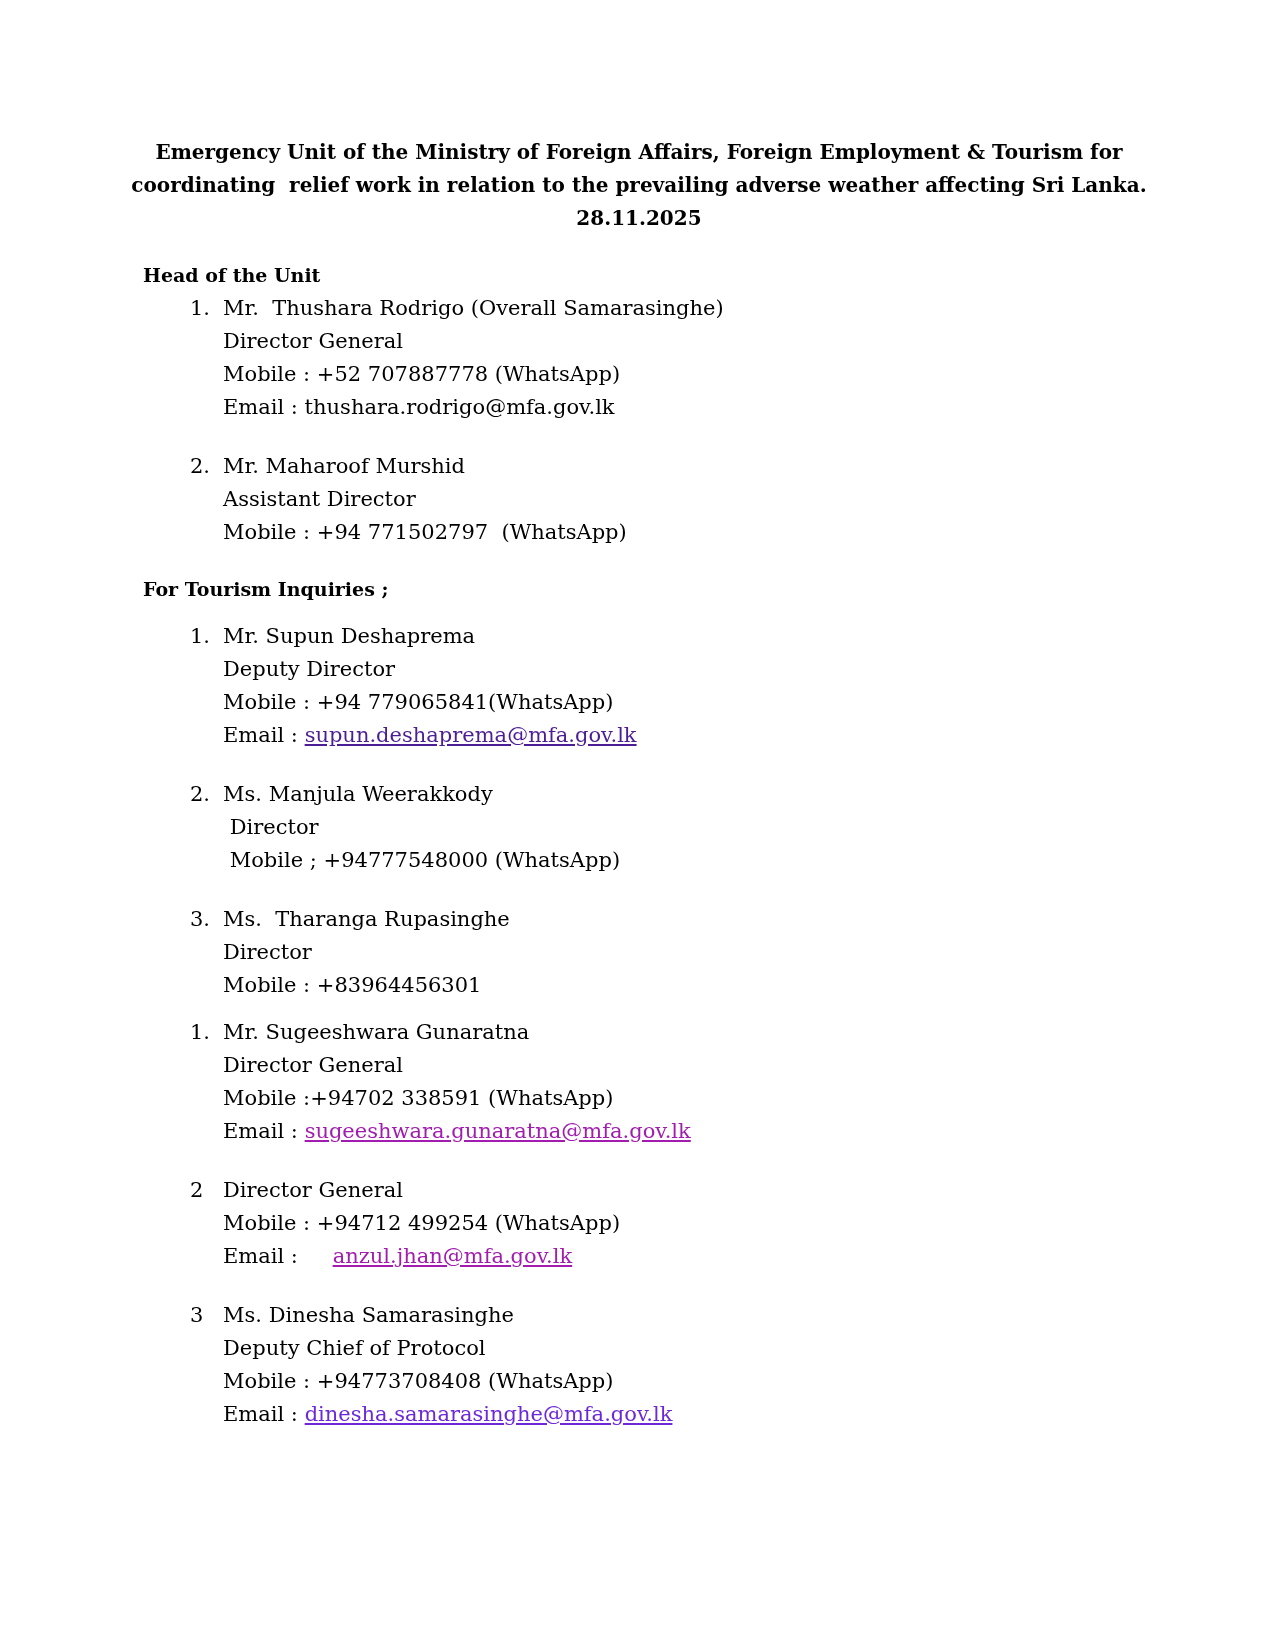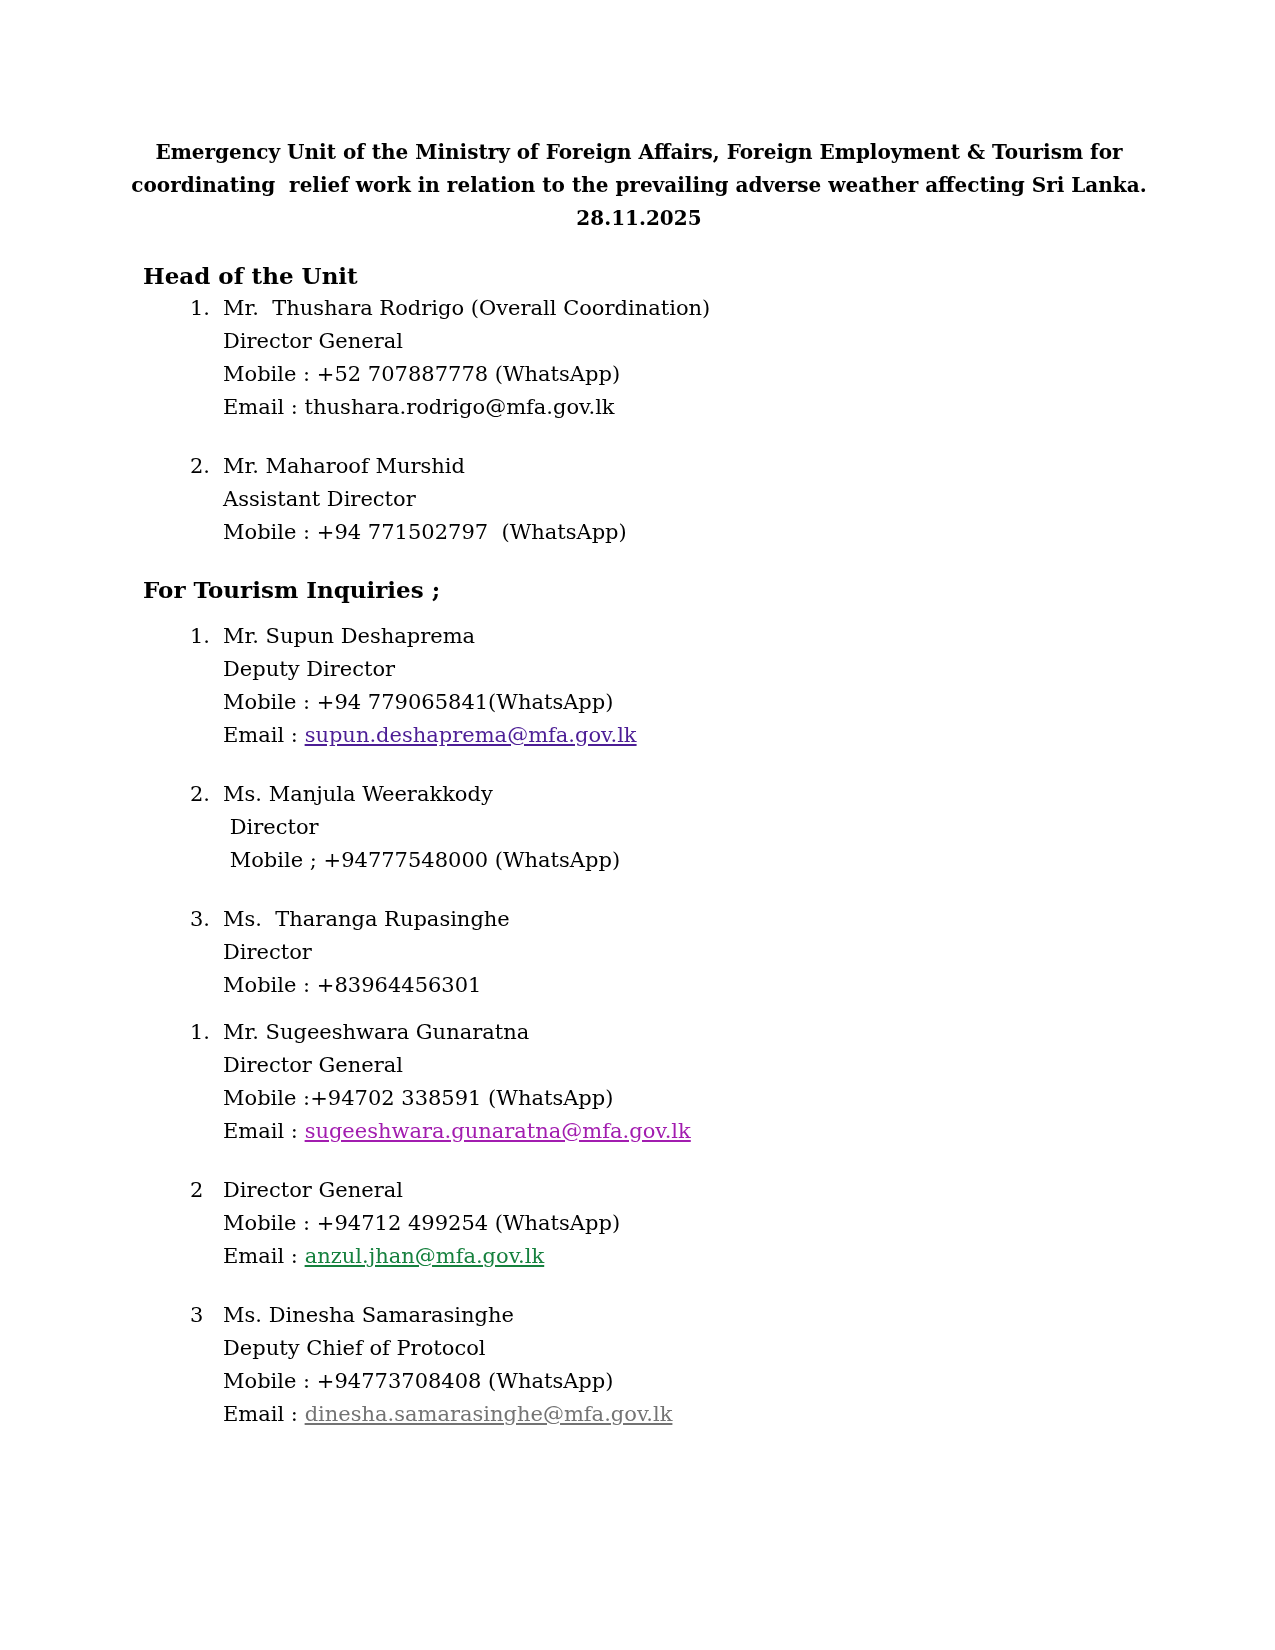--- a/index.html
+++ b/index.html
@@ -21,21 +21,21 @@
     display: flex;
     flex-direction: column;
     align-items: center;
     font-weight: bold;
     font-size: 20px;
     line-height: 33px;
   }
   .title-line { white-space: pre; }
   .section-heading {
     font-weight: bold;
-    font-size: 23px;
+    font-size: 19px;
     margin: 24px 0 0 0;
     line-height: 33px;
     white-space: pre-wrap;
   }
   .entry { display: flex; margin-top: 26px; }
   .section .entry:first-of-type { margin-top: 14px; }
   .section.first-section .entry:first-of-type { margin-top: 0; }
   .entry-number {
     flex: none;
     width: 33px;
@@ -58,21 +58,21 @@
     <div class="title-line">Emergency Unit of the Ministry of Foreign Affairs, Foreign Employment &amp; Tourism for</div>
     <div class="title-line">coordinating  relief work in relation to the prevailing adverse weather affecting Sri Lanka.</div>
     <div class="title-line">28.11.2025</div>
   </div>
   <div id="sections">
       <section class="section first-section">
         <h2 class="section-heading">Head of the Unit</h2>
         <div class="entry">
           <span class="entry-number">1.</span>
           <div class="entry-lines">
-            <div class="entry-line">Mr.  Thushara Rodrigo (Overall Coordination)</div>
+            <div class="entry-line">Mr.  Thushara Rodrigo (Overall Samarasinghe)</div>
             <div class="entry-line">Director General</div>
             <div class="entry-line">Mobile : +52 707887778 (WhatsApp)</div>
             <div class="entry-line">Email : thushara.rodrigo@mfa.gov.lk</div>
           </div>
         </div>
         <div class="entry">
           <span class="entry-number">2.</span>
           <div class="entry-lines">
             <div class="entry-line">Mr. Maharoof Murshid</div>
             <div class="entry-line">Assistant Director</div>
@@ -116,27 +116,27 @@
             <div class="entry-line">Director General</div>
             <div class="entry-line">Mobile :+94702 338591 (WhatsApp)</div>
             <div class="entry-line">Email : <a class="email-link" href="#" style="color: #a21caf;">sugeeshwara.gunaratna@mfa.gov.lk</a></div>
           </div>
         </div>
         <div class="entry">
           <span class="entry-number">2</span>
           <div class="entry-lines">
             <div class="entry-line">Director General</div>
             <div class="entry-line">Mobile : +94712 499254 (WhatsApp)</div>
-            <div class="entry-line">Email : <a class="email-link" href="#" style="color: #15803d;">anzul.jhan@mfa.gov.lk</a></div>
+            <div class="entry-line">Email : <a class="email-link" href="#" style="color: #a21caf; margin-left: 28px;">anzul.jhan@mfa.gov.lk</a></div>
           </div>
         </div>
         <div class="entry">
           <span class="entry-number">3</span>
           <div class="entry-lines">
             <div class="entry-line">Ms. Dinesha Samarasinghe</div>
             <div class="entry-line">Deputy Chief of Protocol</div>
             <div class="entry-line">Mobile : +94773708408 (WhatsApp)</div>
-            <div class="entry-line">Email : <a class="email-link" href="#" style="color: #737373;">dinesha.samarasinghe@mfa.gov.lk</a></div>
+            <div class="entry-line">Email : <a class="email-link" href="#" style="color: #6d28d9;">dinesha.samarasinghe@mfa.gov.lk</a></div>
           </div>
         </div>
       </section>
     </div>
 </div>
 
 </body></html>

